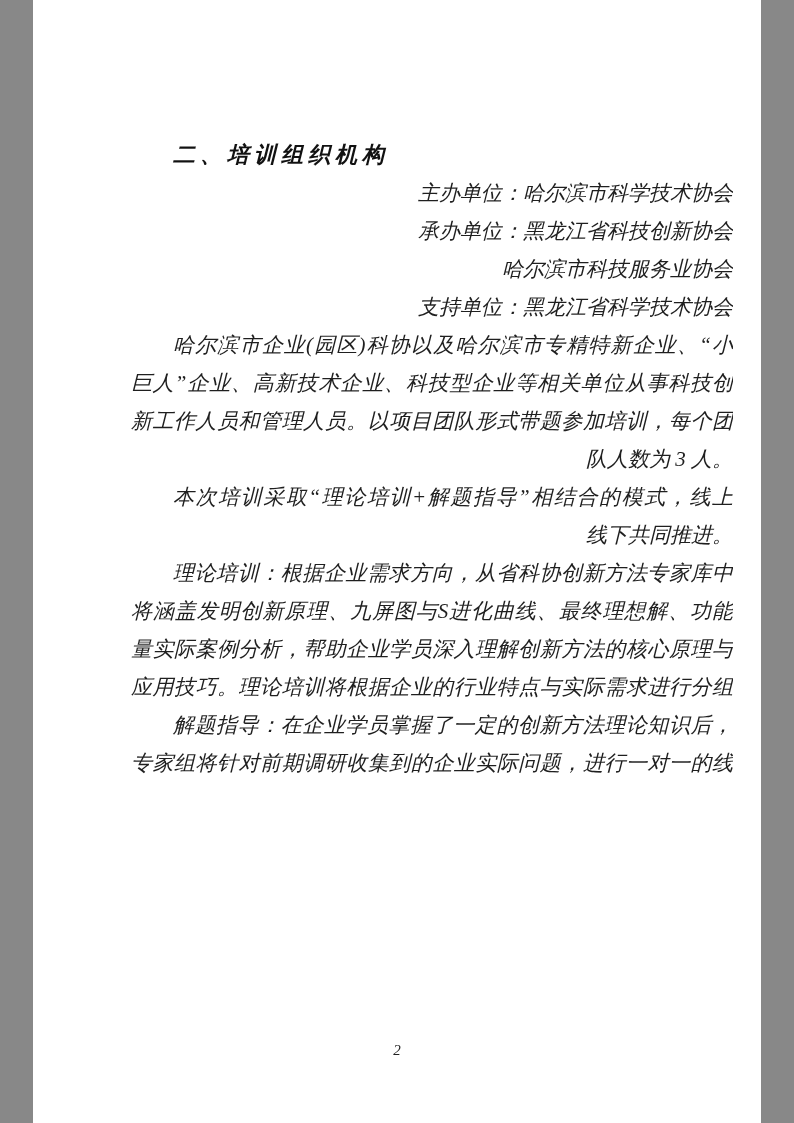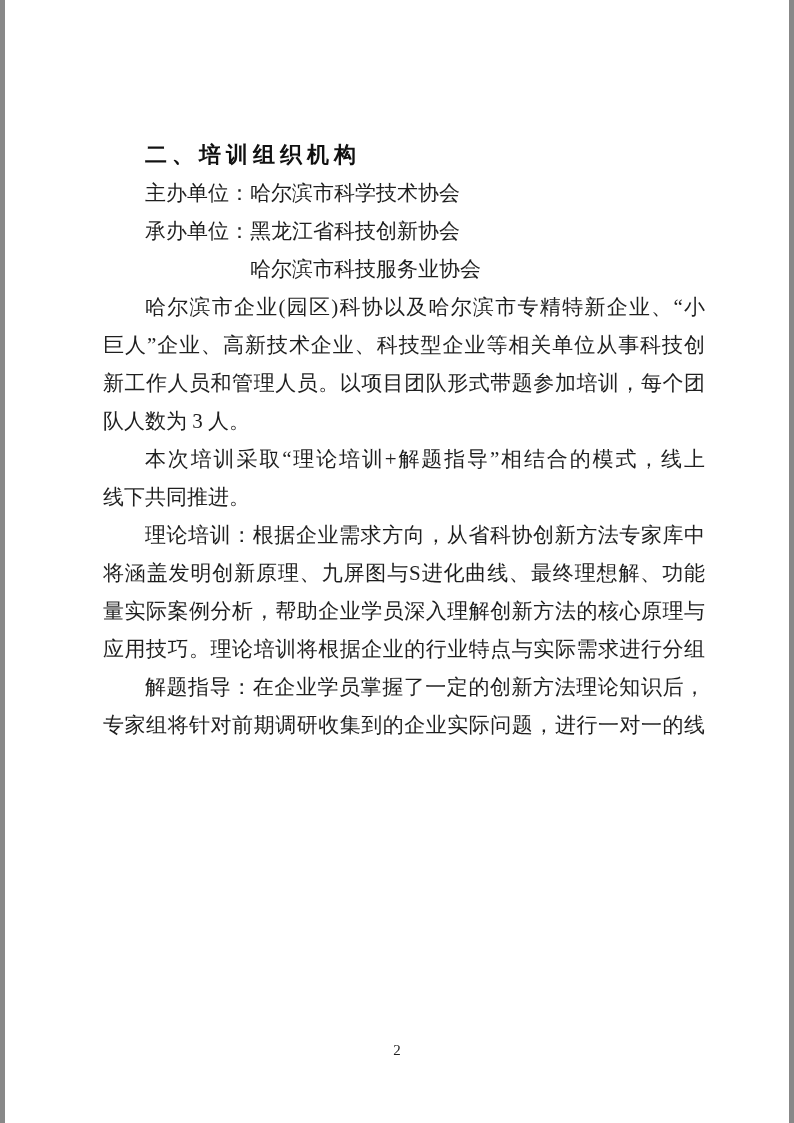--- a/index.html
+++ b/index.html
@@ -1,37 +1,39 @@
 <!DOCTYPE html>
 <html><head>
 <meta charset="utf-8">
 <style>
   html, body { margin: 0; padding: 0; background: #888; }
   .page {
     position: relative;
-    width: 784px;
+    width: 728px;
     height: 1123px;
     margin: 0 auto;
     background: #ffffff;
     color: #1f1f1f;
     font-family: "Liberation Serif", serif;
     overflow: hidden;
+    font-style: italic;
   }
   .content {
     position: absolute;
     left: 98px;
     top: 136px;
     width: 602px;
   }
   .ln {
     font-size: 21px;
     line-height: 38px;
     height: 38px;
     overflow: hidden;
     white-space: nowrap;
+    text-align: right;
   }
   .just {
     white-space: normal;
     text-align: justify;
     text-align-last: justify;
     text-justify: inter-character;
   }
   .ind2 { padding-left: 42px; }
   .cont { padding-left: 147px; }
   .hd {
@@ -59,20 +61,21 @@
 </head>
 <body>
 
 <div class="page">
   <div class="content">
 
     <div class="hd">二、培训组织机构</div>
     <div class="ln ind2">主办单位：哈尔滨市科学技术协会</div>
     <div class="ln ind2">承办单位：黑龙江省科技创新协会</div>
     <div class="ln cont">哈尔滨市科技服务业协会</div>
+    <div class="ln ind2">支持单位：黑龙江省科学技术协会</div>
 
     <div class="ln ind2 just">哈尔滨市企业(园区)科协以及哈尔滨市专精特新企业、“小</div>
     <div class="ln just">巨人”企业、高新技术企业、科技型企业等相关单位从事科技创</div>
     <div class="ln just">新工作人员和管理人员。以项目团队形式带题参加培训，每个团</div>
     <div class="ln">队人数为 3 人。</div>
 
     <div class="ln ind2 just">本次培训采取“理论培训+解题指导”相结合的模式，线上</div>
     <div class="ln">线下共同推进。</div>
     <div class="ln ind2 just">理论培训：根据企业需求方向，从省科协创新方法专家库中</div>
     <div class="ln just">将涵盖发明创新原理、九屏图与S进化曲线、最终理想解、功能</div>

